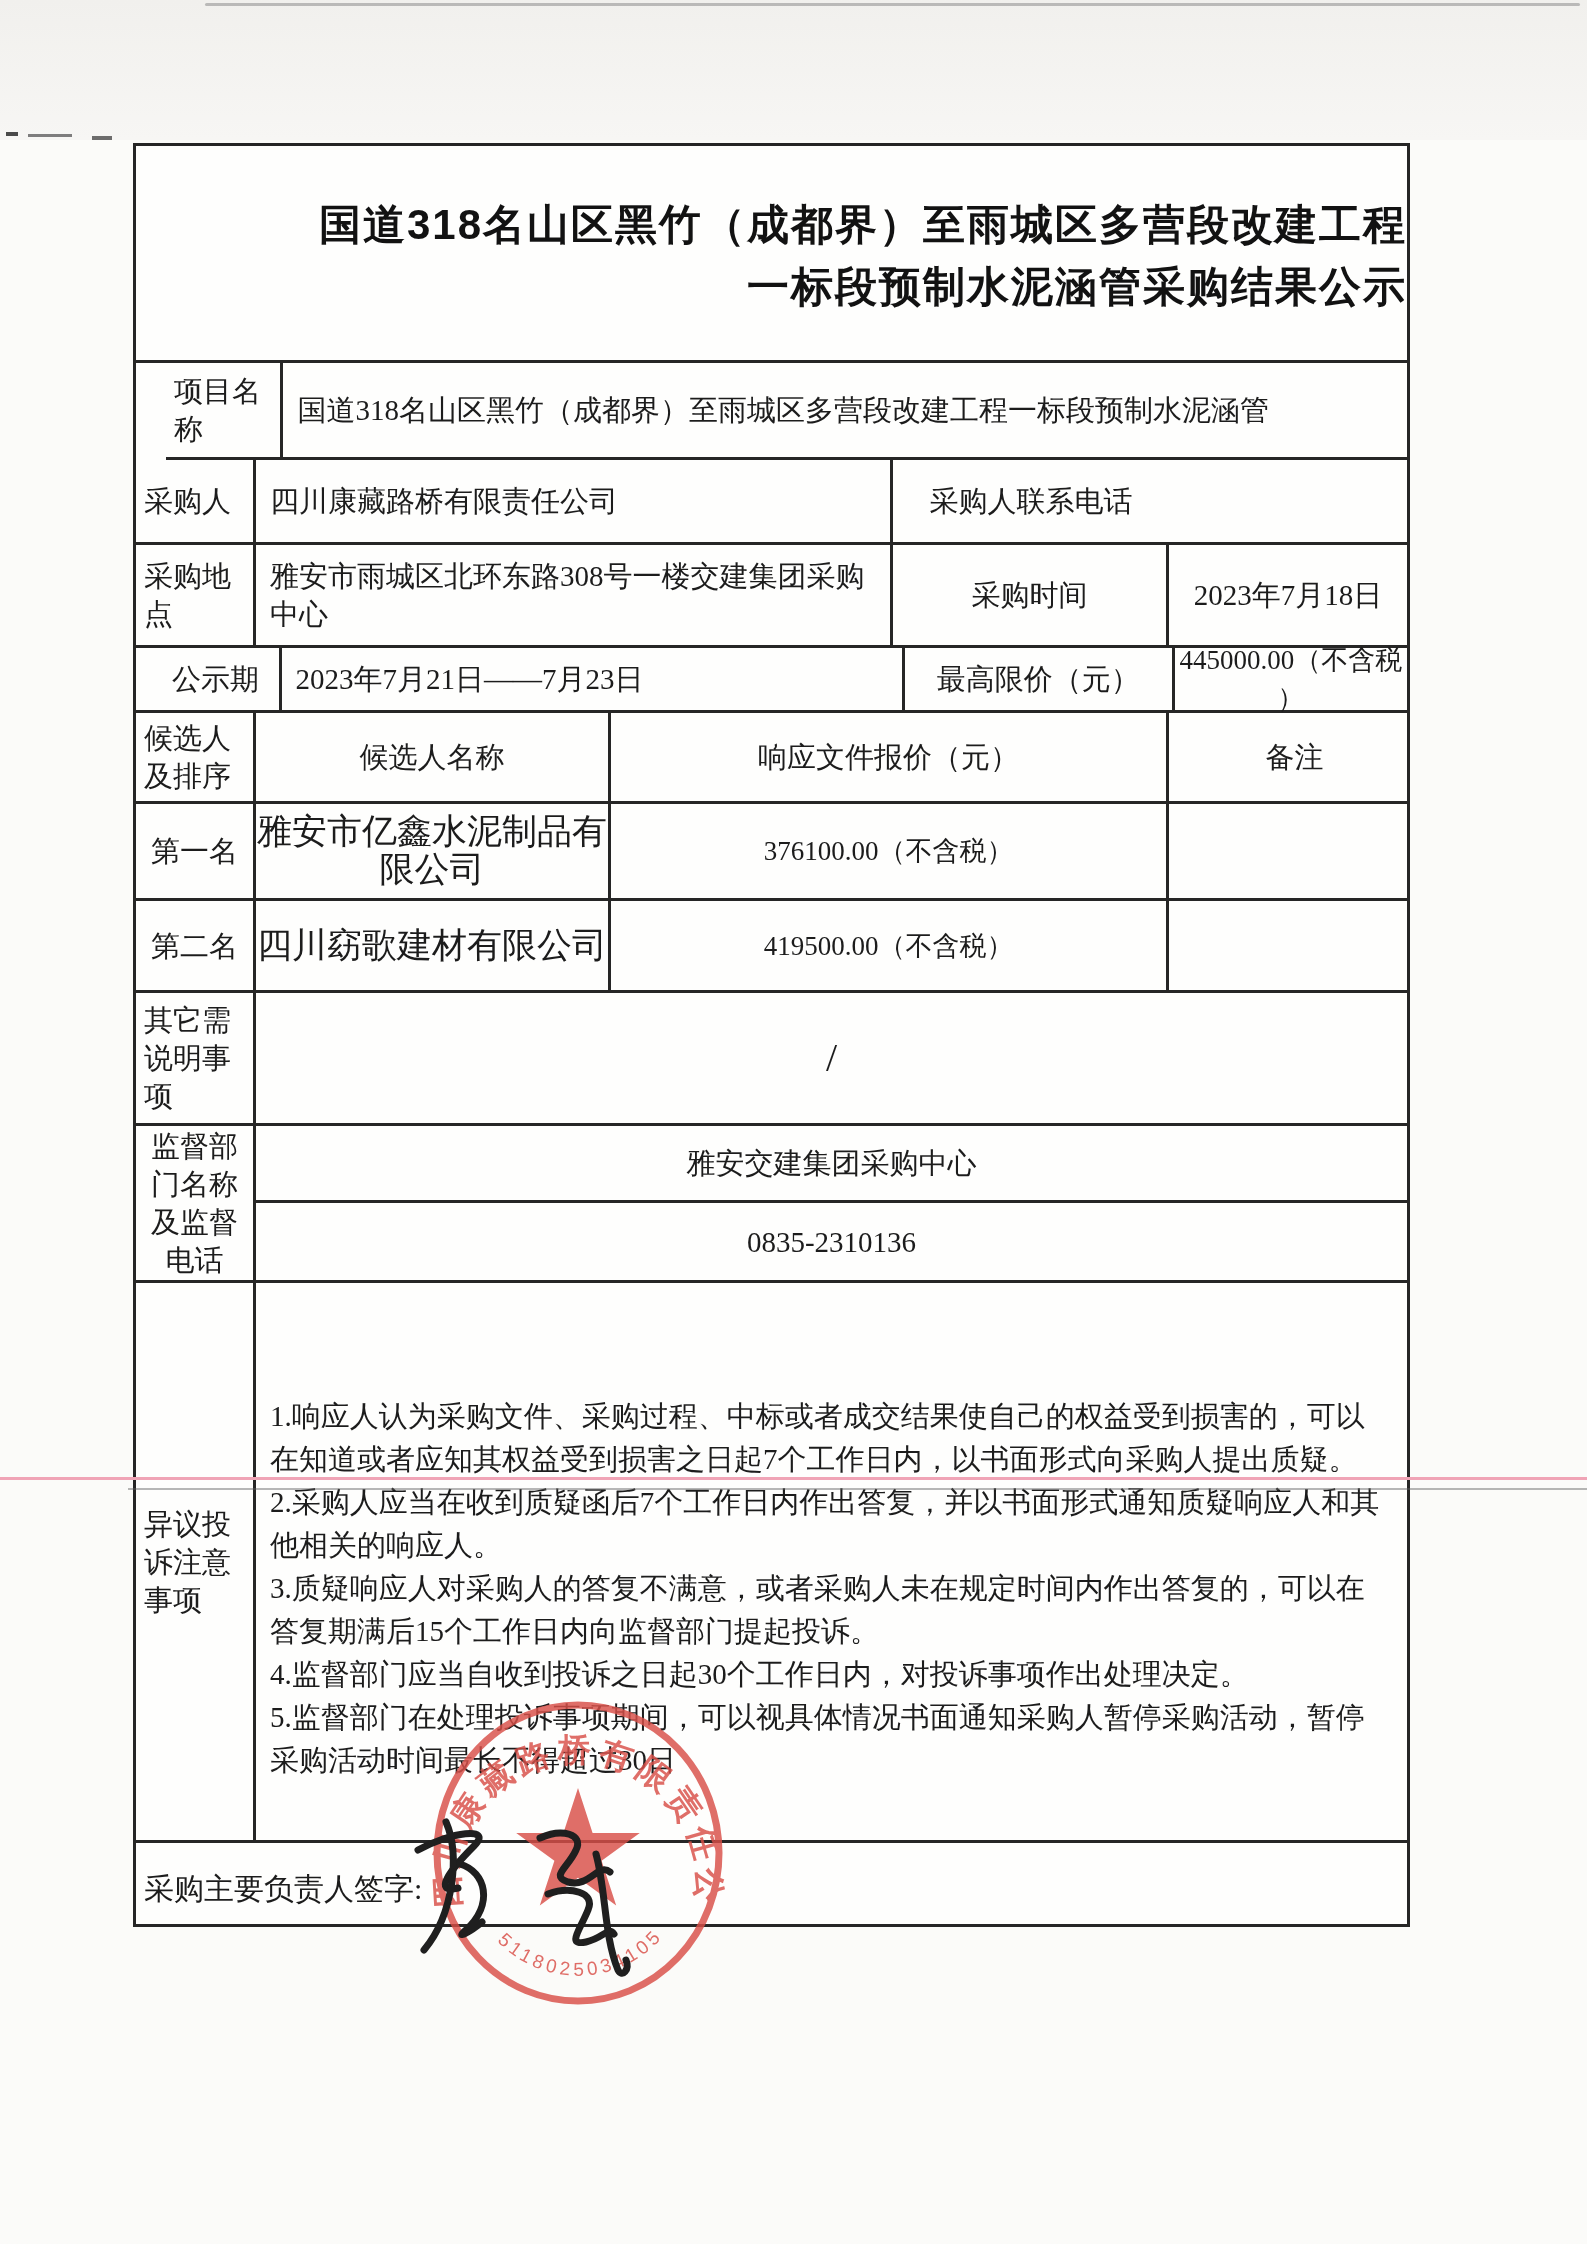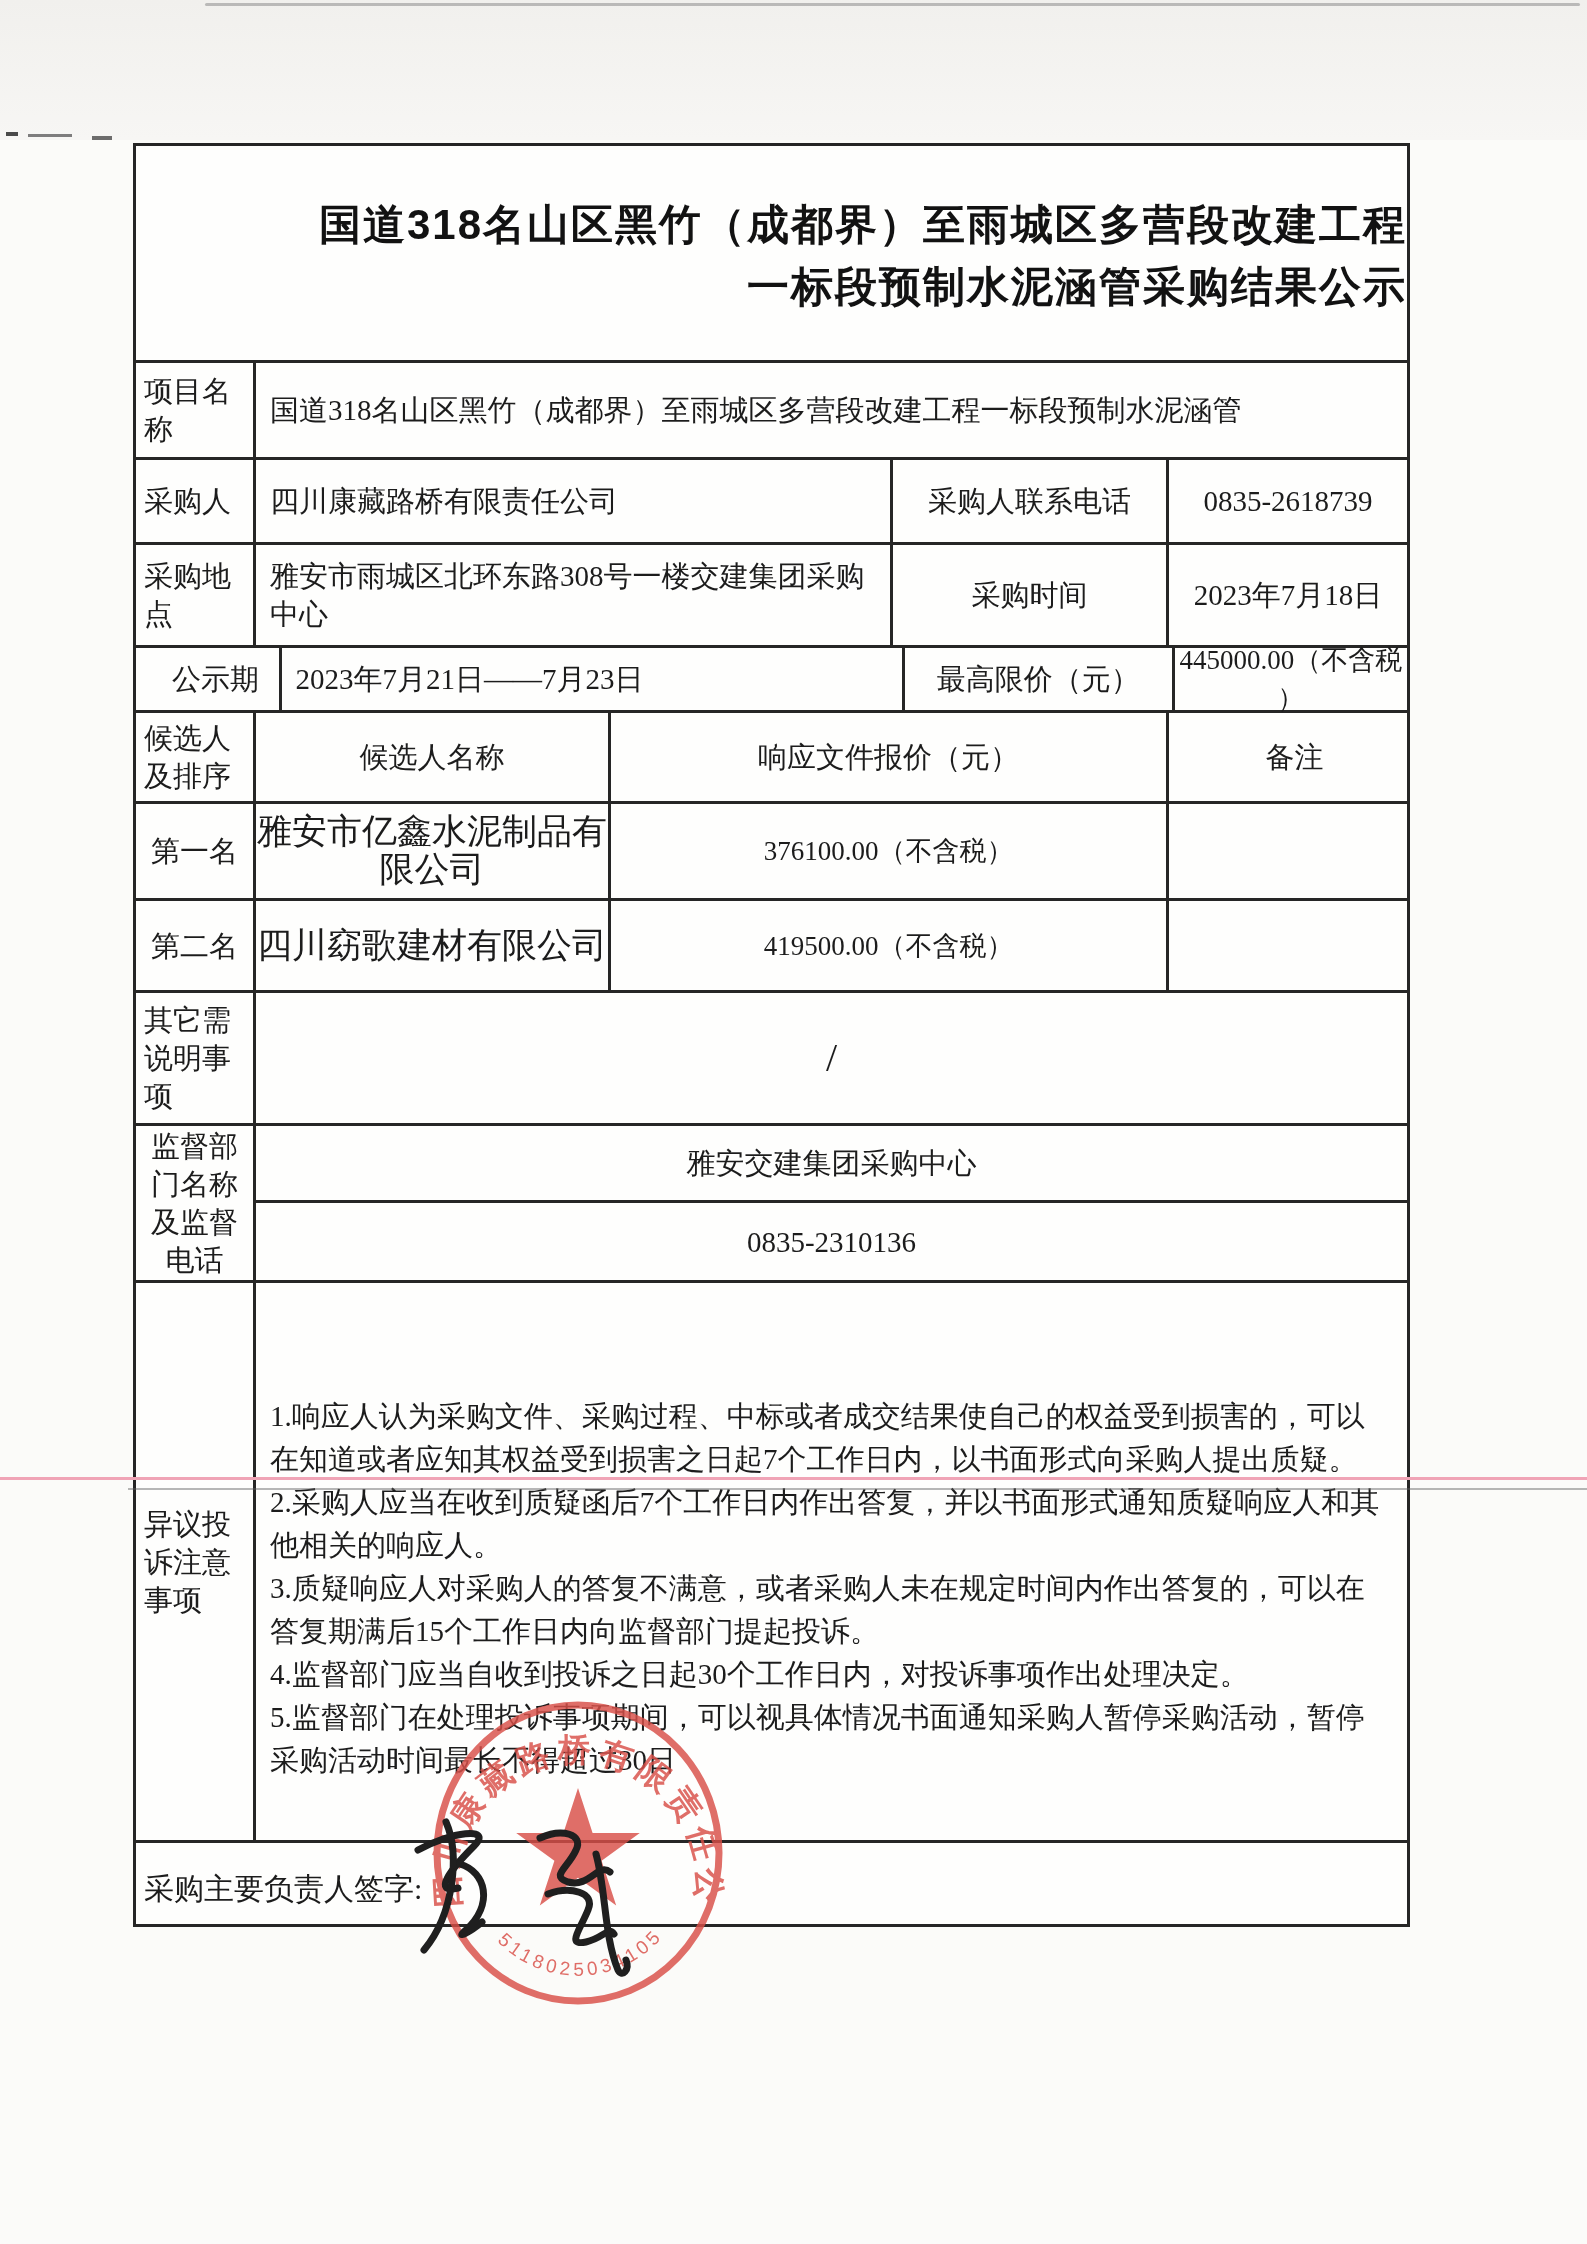--- a/index.html
+++ b/index.html
@@ -35,21 +35,21 @@
   .c-center { justify-content:center; text-align:center; }
   .c-left { justify-content:flex-start; text-align:left; }
 
   .r-title { height:217px; align-items:center; justify-content:center; }
   .title-cell {
     width:100%; display:flex; flex-direction:column; align-items:flex-end;
     justify-content:center; padding-top:6px;
     font-family:"Liberation Sans", sans-serif; font-weight:bold;
     font-size:42px; line-height:62px; letter-spacing:2px; color:#121212;
   }
-  .r-project    { height:97px; }
+  .r-project    { height:97px;margin-left:30px; }
   .r-purchaser  { height:85px; }
   .r-location   { height:103px; }
   .r-publicity  { height:65px;padding-left:28px; }
   .r-candhead   { height:91px; }
   .r-first      { height:97px; }
   .r-second     { height:92px; }
   .r-other      { height:133px; }
   .r-superv     { height:157px; }
   .r-objection  { height:560px; }
   .r-signature  { height:92px; }
@@ -101,21 +101,20 @@
 
     <div class="row r-project">
       <div class="cell lab">项目名称</div>
       <div class="cell w-merge c-left" style="padding:2px 20px 2px 14px">国道318名山区黑竹（成都界）至雨城区多营段改建工程一标段预制水泥涵管</div>
     </div>
 
     <div class="row r-purchaser">
       <div class="cell lab">采购人</div>
       <div class="cell w-val c-left">四川康藏路桥有限责任公司</div>
       <div class="cell w-lab2 c-center">采购人联系电话</div>
-      <div class="cell w-val2 c-center">0835-2618739</div>
     </div>
 
     <div class="row r-location">
       <div class="cell lab">采购地点</div>
       <div class="cell w-val c-left">雅安市雨城区北环东路308号一楼交建集团采购中心</div>
       <div class="cell w-lab2 c-center">采购时间</div>
       <div class="cell w-val2 c-center">2023年7月18日</div>
     </div>
 
     <div class="row r-publicity">

